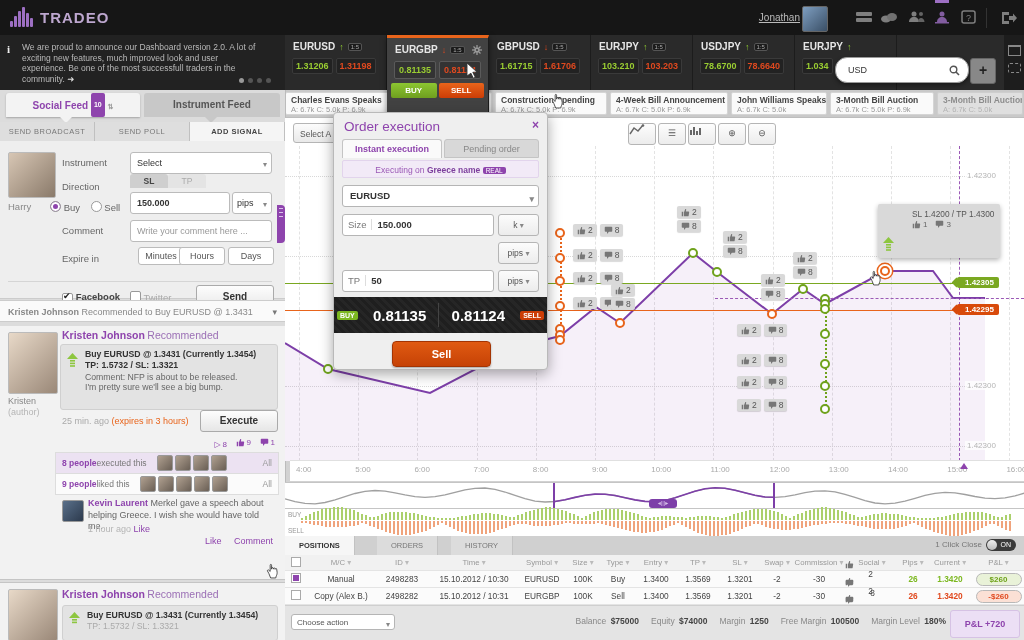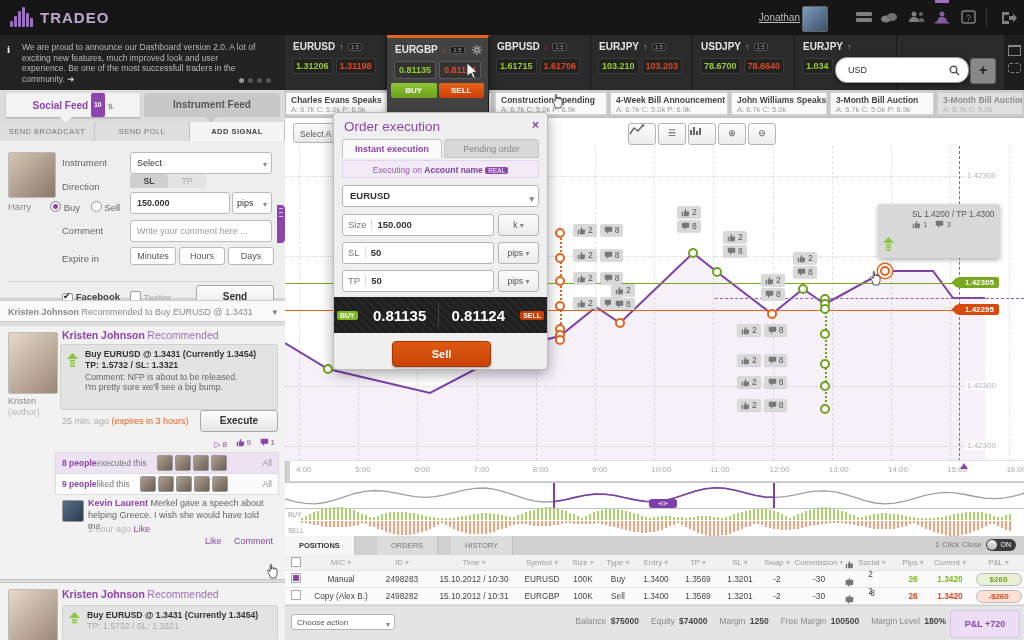--- a/index.html
+++ b/index.html
@@ -404,21 +404,21 @@
       <div class="finput" style="left:130px;top:51px;width:100px;height:22px;line-height:20px;padding-left:6px;font-weight:bold">150.000</div>
       <div class="fselect" style="left:232px;top:51px;width:40px;height:22px;line-height:20px;padding-left:4px"><span>pips</span><span class="chev">▾</span></div>
       <div class="flabel" style="left:62px;top:84px">Comment</div>
       <div class="finput" style="left:130px;top:79px;width:142px;height:22px;line-height:20px;padding-left:6px;color:#999">Write your comment here ...</div>
       <div class="flabel" style="left:62px;top:112px">Expire in</div>
       <div id="expire-btns"></div>
       <div style="position:absolute;left:8px;top:140px;width:264px;border-top:1px solid #d5d5d5"></div>
       <div class="flabel" style="left:62px;top:150px;color:#444"><span class="cb on"></span> <b>Facebook</b></div>
       <div class="flabel" style="left:130px;top:150px;color:#aaa"><span class="cb"></span> <span>Twitter</span></div>
       <div id="send-btn" style="top:144px">Send</div>
-    <div class="exp-btn" style="left: 130px; top: 106px; width: 44px;">Minutes</div>
+    <div class="exp-btn" style="left: 138px; top: 106px; width: 44px;">Minutes</div>
         <div class="exp-btn" style="left: 179px; top: 106px; width: 44px;">Hours</div>
         <div class="exp-btn" style="left: 228px; top: 106px; width: 44px;">Days</div>
       </div>
 
     <div id="collapse-handle">
         <i></i>
         <i></i>
         <i></i>
       </div>
 
@@ -1228,26 +1228,25 @@
       <div id="pl-total">P&amp;L +720</div>
     </div>
   </div>
 
   <div id="modal">
     <div id="modal-title">Order execution</div>
     <div id="modal-close">×</div>
     <div id="mtab0" class="mtab">Instant execution</div>
     <div id="mtab1" class="mtab">Pending order</div>
     <div id="mnotice">
-      <span>Executing on </span><b>Account name</b> <span id="mreal">REAL</span>
+      <span>Executing on </span><b>Greece name</b> <span id="mreal">REAL</span>
     </div>
     <div class="msel" style="left:8px;top:72px;width:197px;height:22px;line-height:20px;padding-left:7px"><span>EURUSD</span><span class="chev" style="font-size:9px;margin-top:3px">▾</span></div>
     <div class="msel" style="left:8px;top:101px;width:152px;height:22px;line-height:20px"><span class="mlab">Size</span><span>150.000</span></div>
     <div class="munit" style="left:164px;top:101px;width:41px;height:22px;line-height:20px"><span>k</span> <span style="color:#888;font-size:8px">▾</span></div>
-    <div class="msel" style="left:8px;top:129px;width:152px;height:22px;line-height:20px"><span class="mlab">SL</span><span>50</span></div>
     <div class="munit" style="left:164px;top:129px;width:41px;height:22px;line-height:20px"><span>pips</span> <span style="color:#888;font-size:8px">▾</span></div>
     <div class="msel" style="left:8px;top:157px;width:152px;height:22px;line-height:20px"><span class="mlab">TP</span><span>50</span></div>
     <div class="munit" style="left:164px;top:157px;width:41px;height:22px;line-height:20px"><span>pips</span> <span style="color:#888;font-size:8px">▾</span></div>
     <div id="mprice" style="top:184px">
       <span class="sidebadge b">BUY</span>
       <span class="big">0.81135</span>
       <span class="div"></span>
       <span class="big">0.81124</span>
       <span class="sidebadge s">SELL</span>
     </div>

